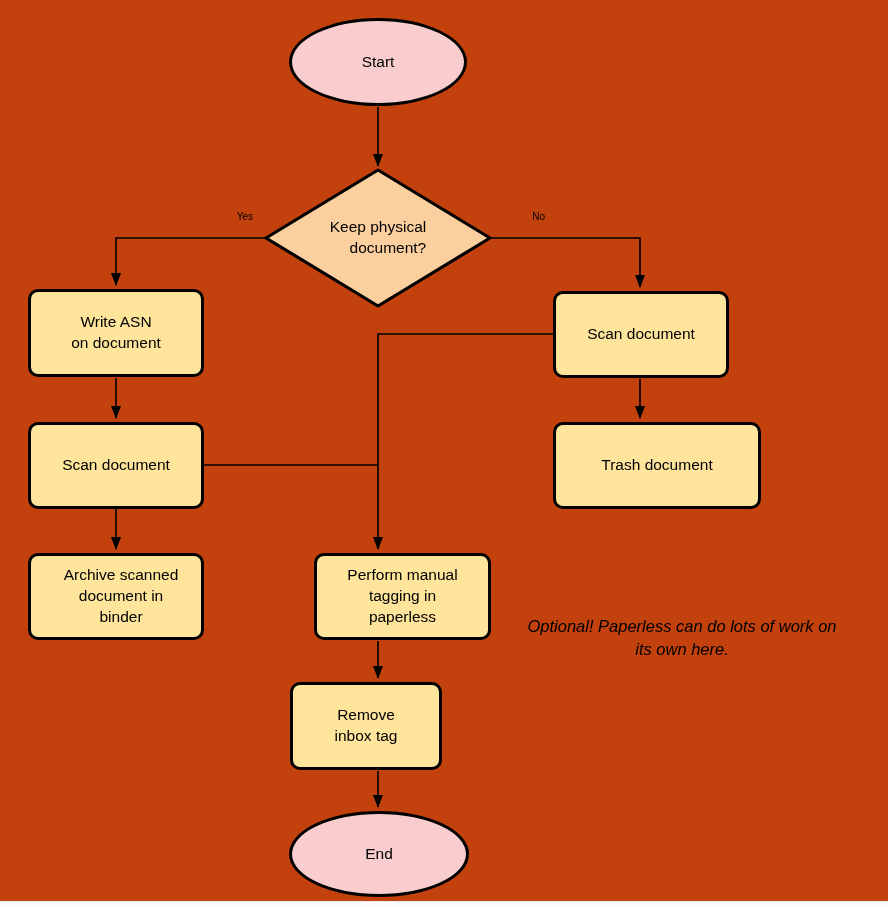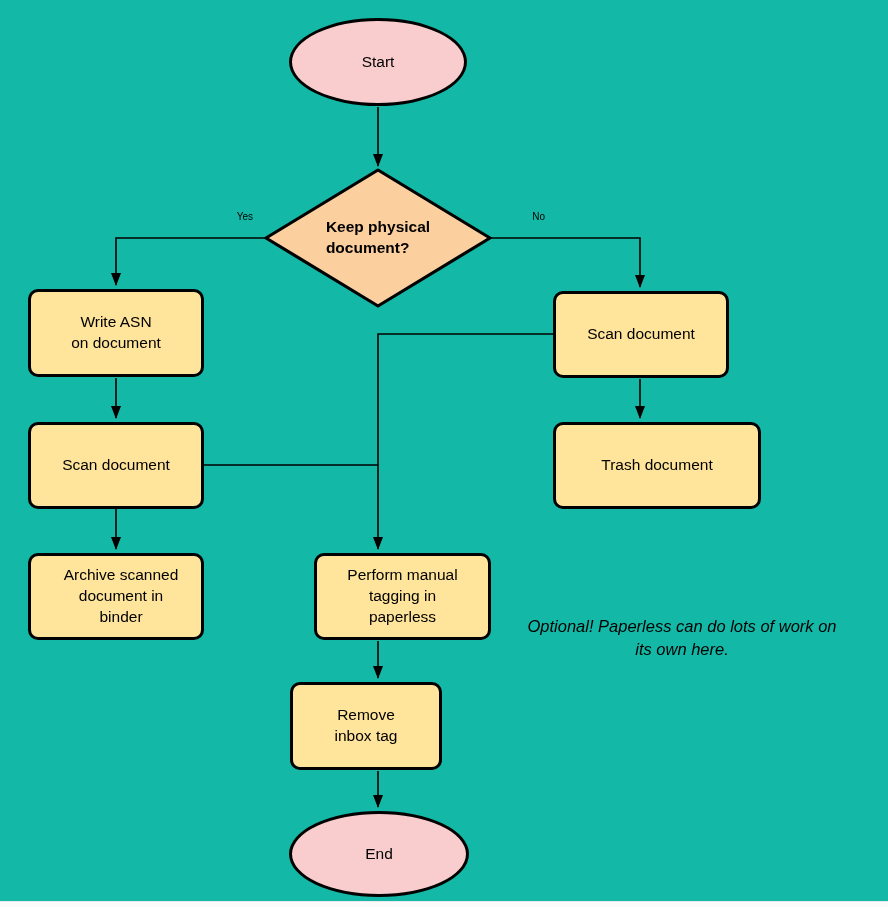--- a/index.html
+++ b/index.html
@@ -6,21 +6,21 @@
     margin: 0;
     padding: 0;
     background: #ffffff;
     font-family: "Liberation Sans", sans-serif;
     color: #000000;
   }
   #canvas {
     position: relative;
     width: 888px;
     height: 907px;
-    background: #14b8a6;
+    background: #c2410c;
     overflow: hidden;
   }
   #edges {
     position: absolute;
     left: 0; top: 0;
     width: 888px; height: 907px;
   }
   #edges path.connector {
     fill: none;
     stroke: var(--stroke, #000);
@@ -51,25 +51,24 @@
   .process {
     background: var(--process_fill, #ffe49c);
     border: 3px solid var(--stroke, #000);
     border-radius: 10px;
   }
   .decision-label {
     position: absolute;
     display: flex;
     align-items: center;
     justify-content: center;
-    text-align: left;
+    text-align: right;
     font-size: 15.5px;
     line-height: 1.35;
     white-space: pre-line;
-    font-weight: bold;
   }
   .edge-label {
     position: absolute;
     width: 50px;
     text-align: right;
     font-size: 10px;
   }
   .note {
     position: absolute;
     font-size: 16.5px;

